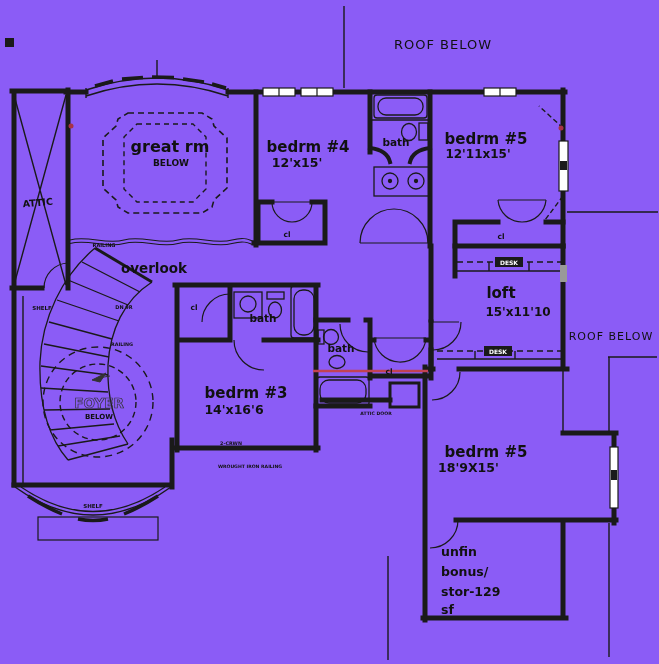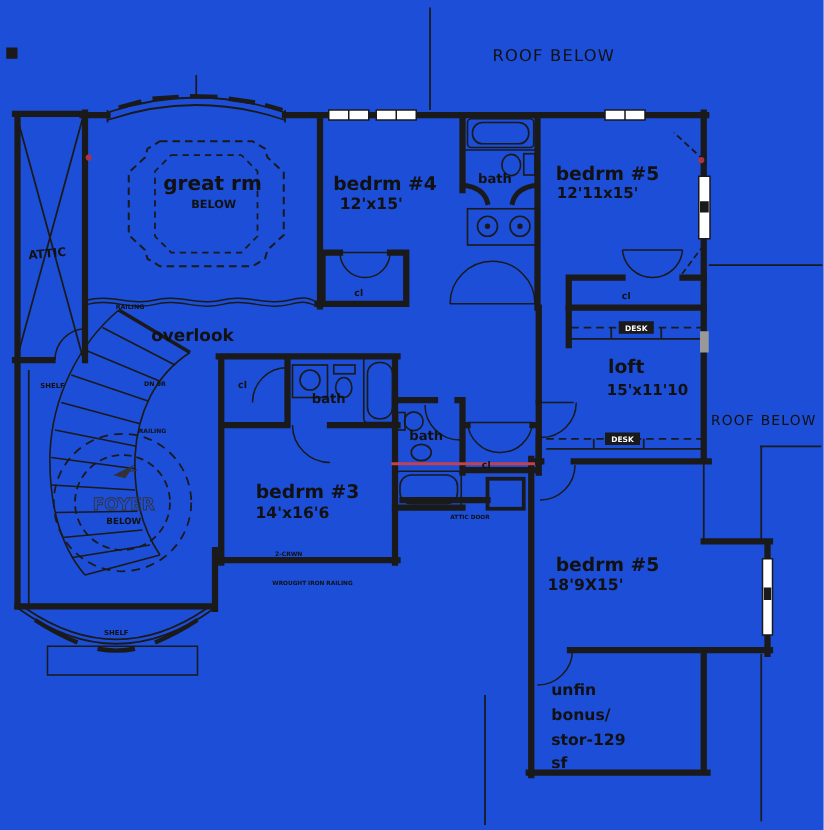--- a/index.html
+++ b/index.html
@@ -1,16 +1,16 @@
 <!DOCTYPE html>
 <html><head>
 <meta charset="utf-8">
 <style>
   html,body{margin:0;padding:0;background:#fff;}
-  .plan{position:relative;width:659px;height:664px;background:#1d4ed8;overflow:hidden;
+  .plan{position:relative;width:659px;height:664px;background:#8b5cf6;overflow:hidden;
         font-family:"DejaVu Sans", sans-serif;}
   svg{position:absolute;left:0;top:0;}
   text{fill:#111;font-family:"DejaVu Sans", sans-serif;}
   .hand{letter-spacing:1px;font-weight:500;}
   .room{font-weight:bold;}
   .tiny{font-weight:bold;}
 </style>
 </head>
 <body>
 

